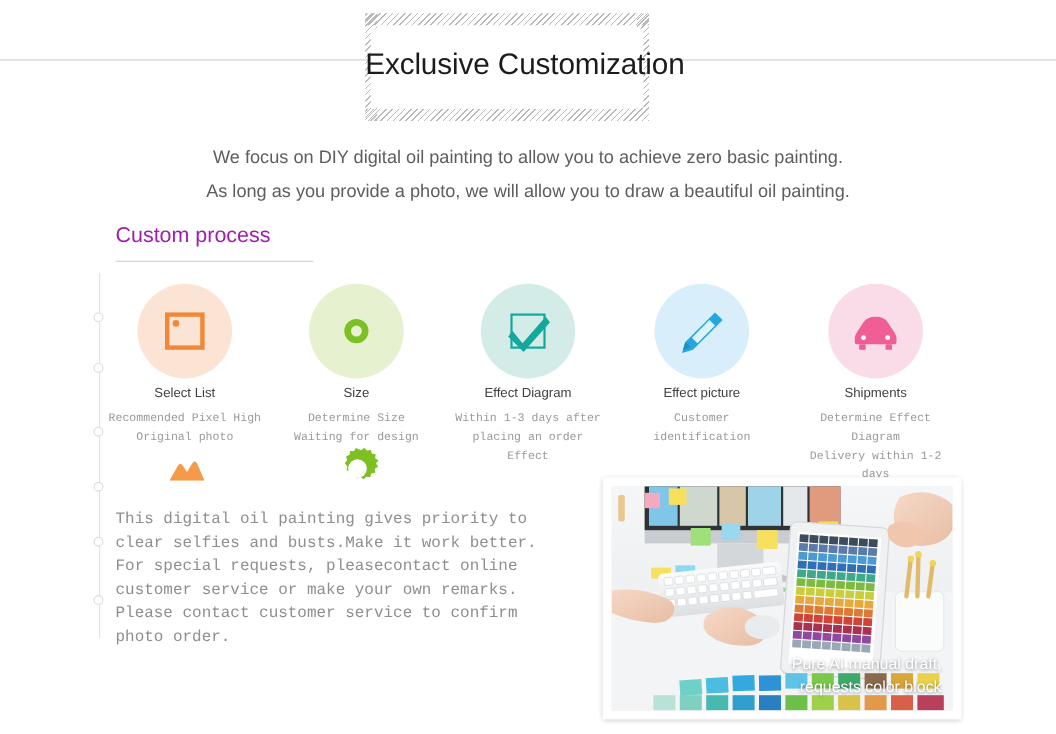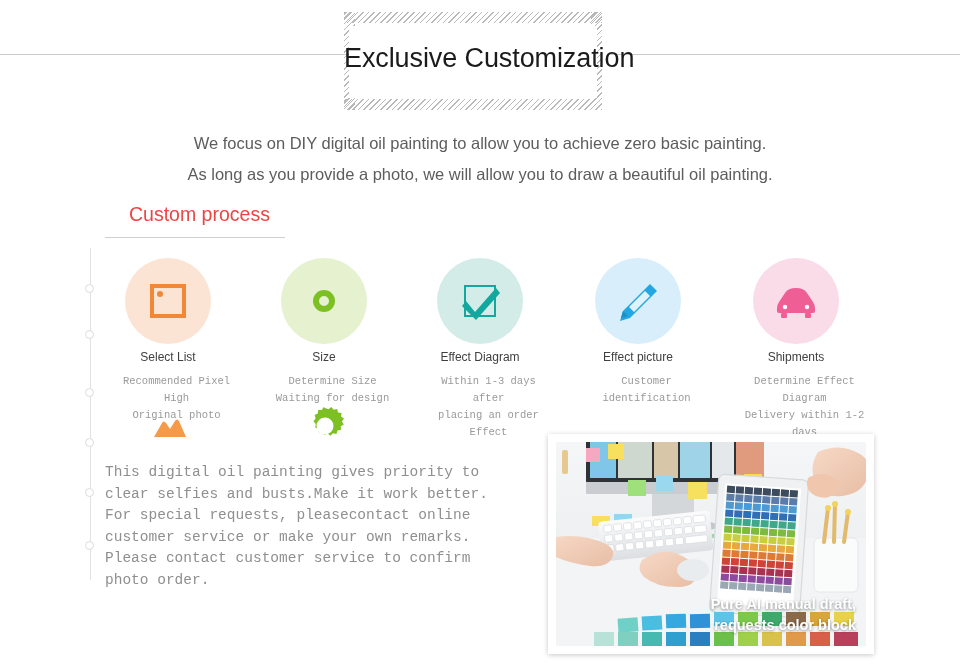--- a/index.html
+++ b/index.html
@@ -26,21 +26,21 @@
     position: absolute;
     top: 54px;
     height: 1px;
     background: #cccccc;
   }
   .header-rule.left  { left: 0;   width: 352px; }
   .header-rule.right { left: 610px; width: 350px; }
 
   .header-box {
     position: absolute;
-    left: 344px;
+    left: 332px;
     top: 12px;
     width: 258px;
     height: 98px;
     box-sizing: border-box;
     text-align: center;
   }
   .hatch {
     position: absolute;
     left: 0;
     width: 258px;
@@ -105,24 +105,23 @@
     line-height: 31px;
     font-weight: 400;
   }
 
   
   .section-head {
     position: absolute;
     left: 105px;
     top: 203px;
     font-size: 19.5px;
-    color: #ef4444;
+    color: #a21caf;
     font-weight: 400;
     padding-bottom: 9px;
-    margin-left: 24px;
   }
   .section-head-rule {
     position: absolute;
     left: 105px;
     top: 237px;
     width: 180px;
     height: 1px;
     background: #cfcfcf;
   }
 
@@ -173,21 +172,20 @@
     color: #404040;
     font-weight: 400;
     white-space: nowrap;
   }
   .step-desc {
     margin-top: 9px;
     font-size: 10.5px;
     color: #9a9a9a;
     font-family: "Liberation Mono", "DejaVu Sans Mono", monospace;
     line-height: 17px;
-    margin-left: 17px;
   }
   .arrow {
     position: absolute;
     top: 34px;
     width: 22px;
     height: 18px;
   }
   .arrow svg { display: block; }
 
   
@@ -240,21 +238,21 @@
   .photo svg { display: block; }
   .photo-caption {
     position: absolute;
     right: 10px;
     bottom: 10px;
     text-align: right;
     color: #ffffff;
     font-size: 14.5px;
     line-height: 21px;
     text-shadow: 0 1px 3px rgba(0,0,0,0.45);
-    font-weight: 700;
+    font-weight: 400;
   }
 </style>
 </head>
 <body>
 
 <div class="header-band">
   <div class="header-rule left"></div>
   <div class="header-rule right"></div>
 
   <div class="header-box">

